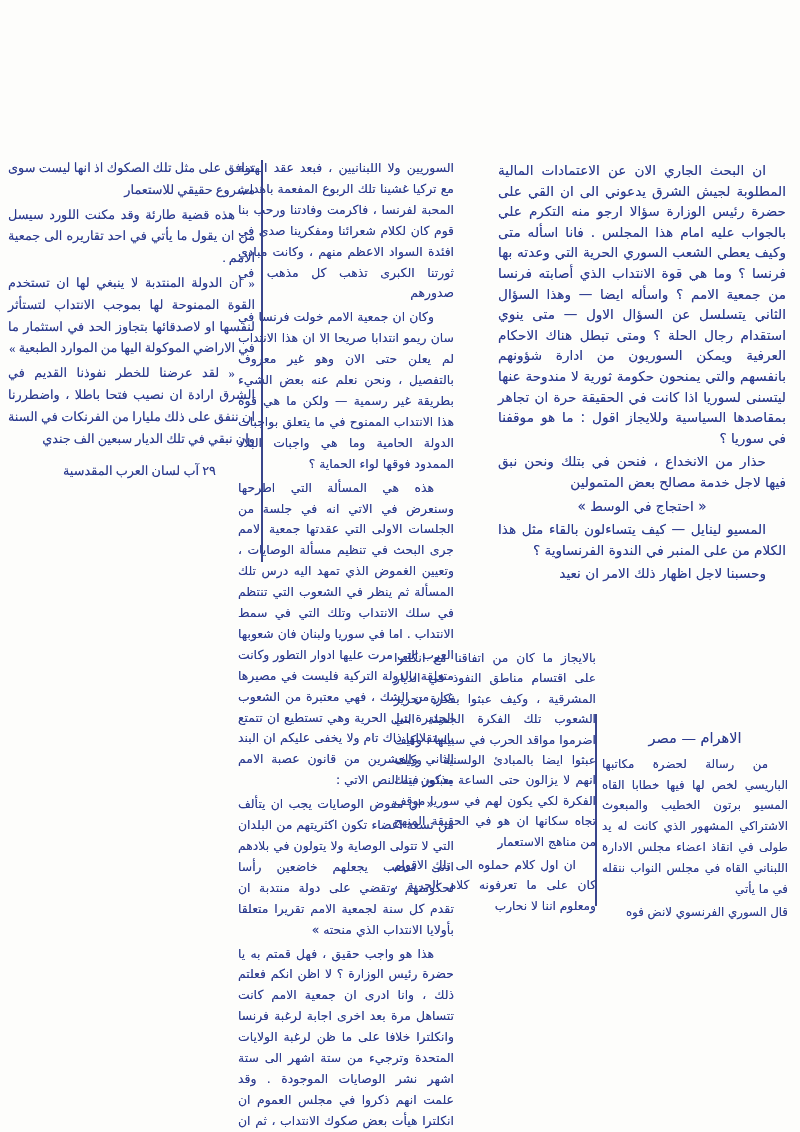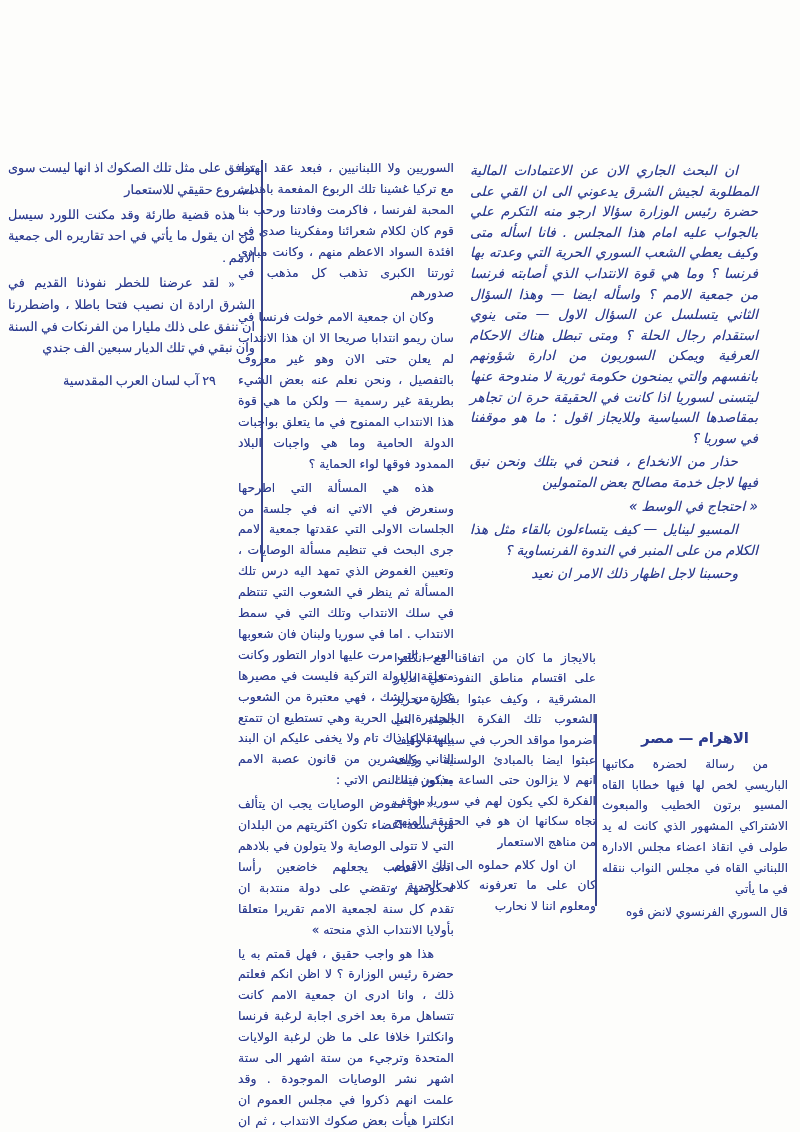--- a/index.html
+++ b/index.html
@@ -4,32 +4,32 @@
 <style>
   html,body{margin:0;padding:0;background:#ffffff;}
   .page{
     position:relative;width:800px;height:1132px;overflow:hidden;
     background:#fdfdfb;
     font-family:"DejaVu Sans",sans-serif;
     color:#2c3b8f;
     direction:rtl;
   }
   .col{position:absolute;text-align:justify;text-shadow:0 0 .5px rgba(44,59,143,.55);}
-  .col-right-main{left:470px;top:160px;width:288px;font-size:13.6px;line-height:20.6px;font-style:italic;}
+  .col-right-main{left:498px;top:160px;width:288px;font-size:13.6px;line-height:20.6px;}
   .col-middle{left:238px;top:158px;width:216px;font-size:12.4px;line-height:20.9px;}
   .col-left{left:8px;top:158px;width:247px;font-size:12.8px;line-height:21.8px;font-family:Liberation Serif, serif;}
   .col-right-cont{left:394px;top:648px;width:202px;font-size:12.2px;line-height:20.4px;}
   .col-ahram{left:602px;top:728px;width:186px;font-size:11.8px;line-height:20.8px;}
   .ahram-title{
-    text-align:center;font-size:14.5px;font-weight:bold;
+    text-align:center;font-size:14.5px;font-weight:normal;
     margin:0 0 5px 0;letter-spacing:.5px;
   }
   .para{margin:0;text-indent:20px;}
   .para + .para{margin-top:3px;}
-  .para.center{text-align:right;text-indent:0;margin-top:3px;margin-bottom:3px;}
+  .para.center{text-align:center;text-indent:0;margin-top:3px;margin-bottom:3px;}
   .para.no-indent{text-indent:0;}
   .footer-line{
     margin:11px 0 0 0;text-indent:0;text-align:center;
     padding-left:16px;font-size:12.8px;
   }
   .divider{position:absolute;width:1.5px;background:#39458c;}
   .divider-left{left:261px;top:160px;height:402px;}
   .divider-ahram{left:595px;top:714px;height:192px;}
 </style>
 </head>
@@ -50,20 +50,21 @@
       <p class="para">وكان ان جمعية الامم خولت فرنسا في سان ريمو انتدابا صريحا الا ان هذا الانتداب لم يعلن حتى الان وهو غير معروف بالتفصيل ، ونحن نعلم عنه بعض الشيء بطريقة غير رسمية — ولكن ما هي قوة هذا الانتداب الممنوح في ما يتعلق بواجبات الدولة الحامية وما هي واجبات البلاد الممدود فوقها لواء الحماية ؟</p>
       <p class="para">هذه هي المسألة التي اطرحها وسنعرض في الاتي انه في جلسة من الجلسات الاولى التي عقدتها جمعية الامم جرى البحث في تنظيم مسألة الوصايات ، وتعيين الغموض الذي تمهد اليه درس تلك المسألة ثم ينظر في الشعوب التي تنتظم في سلك الانتداب وتلك التي في سمط الانتداب . اما في سوريا ولبنان فان شعوبها العرب التي مرت عليها ادوار التطور وكانت متعلقة بالدولة التركية فليست في مصيرها غبار من الشك ، فهي معتبرة من الشعوب الجديرة بنيل الحرية وهي تستطيع ان تتمتع باستقلالها ذاك تام ولا يخفى عليكم ان البند الثاني والعشرين من قانون عصبة الامم مذكور فيه النص الاتي :</p>
       <p class="para">« ان مفوض الوصايات يجب ان يتألف من تسعة اعضاء تكون اكثريتهم من البلدان التي لا تتولى الوصاية ولا يتولون في بلادهم ادنى منصب يجعلهم خاضعين رأسا لحكومتهم وتقضي على دولة منتدبة ان تقدم كل سنة لجمعية الامم تقريرا متعلقا بأولايا الانتداب الذي منحته »</p>
       <p class="para">هذا هو واجب حقيق ، فهل قمتم به يا حضرة رئيس الوزارة ؟ لا اظن انكم فعلتم ذلك ، وانا ادرى ان جمعية الامم كانت تتساهل مرة بعد اخرى اجابة لرغبة فرنسا وانكلترا خلافا على ما ظن لرغبة الولايات المتحدة وترجيء من ستة اشهر الى ستة اشهر نشر الوصايات الموجودة . وقد علمت انهم ذكروا في مجلس العموم ان انكلترا هيأت بعض صكوك الانتداب ، ثم ان تلك الصكوك ما لبثت ان سحبت ، ويجري في وهمي ان سحب تلك الصكوك قد جرى بناء على رغبة الولايات المتحدة وانا شاكر لحضرة رئيس الوزارة على الاشارة الايجابية التي ابداها لي — لان الجمعية</p>
     </div>
 
   <div class="col col-left">
     <div>
         <p class="para no-indent">توافق على مثل تلك الصكوك اذ انها ليست سوى مشروع حقيقي للاستعمار</p>
         <p class="para">هذه قضية طارئة وقد مكنت اللورد سيسل من ان يقول ما يأتي في احد تقاريره الى جمعية الامم .</p>
+        <p class="para no-indent">« ان الدولة المنتدبة لا ينبغي لها ان تستخدم القوة الممنوحة لها بموجب الانتداب لتستأثر لنفسها او لاصدقائها بتجاوز الحد في استثمار ما في الاراضي الموكولة اليها من الموارد الطبعية »</p>
         <p class="para">« لقد عرضنا للخطر نفوذنا القديم في الشرق ارادة ان نصيب فتحا باطلا ، واضطررنا ان ننفق على ذلك مليارا من الفرنكات في السنة وان نبقي في تلك الديار سبعين الف جندي</p>
       </div>
     <p class="para footer-line">٢٩ آب لسان العرب المقدسية</p>
   </div>
 
   <div class="col col-right-cont">
       <p class="para no-indent">بالايجاز ما كان من اتفاقنا مع انكلترا على اقتسام مناطق النفوذ في الديار المشرقية ، وكيف عبثوا بفكرة تحرير الشعوب تلك الفكرة الجميلة التي اضرموا مواقد الحرب في سبيلها ، وكيف عبثوا ايضا بالمبادئ الولسنية ، وكيف انهم لا يزالون حتى الساعة يعبثون بتلك الفكرة لكي يكون لهم في سوريا موقف تجاه سكانها ان هو في الحقيقة المنهج من مناهج الاستعمار</p>
       <p class="para">ان اول كلام حملوه الى تلك الاقوام كان على ما تعرفونه كلام الحرية ، ومعلوم اننا لا نحارب</p>
     </div>
 

